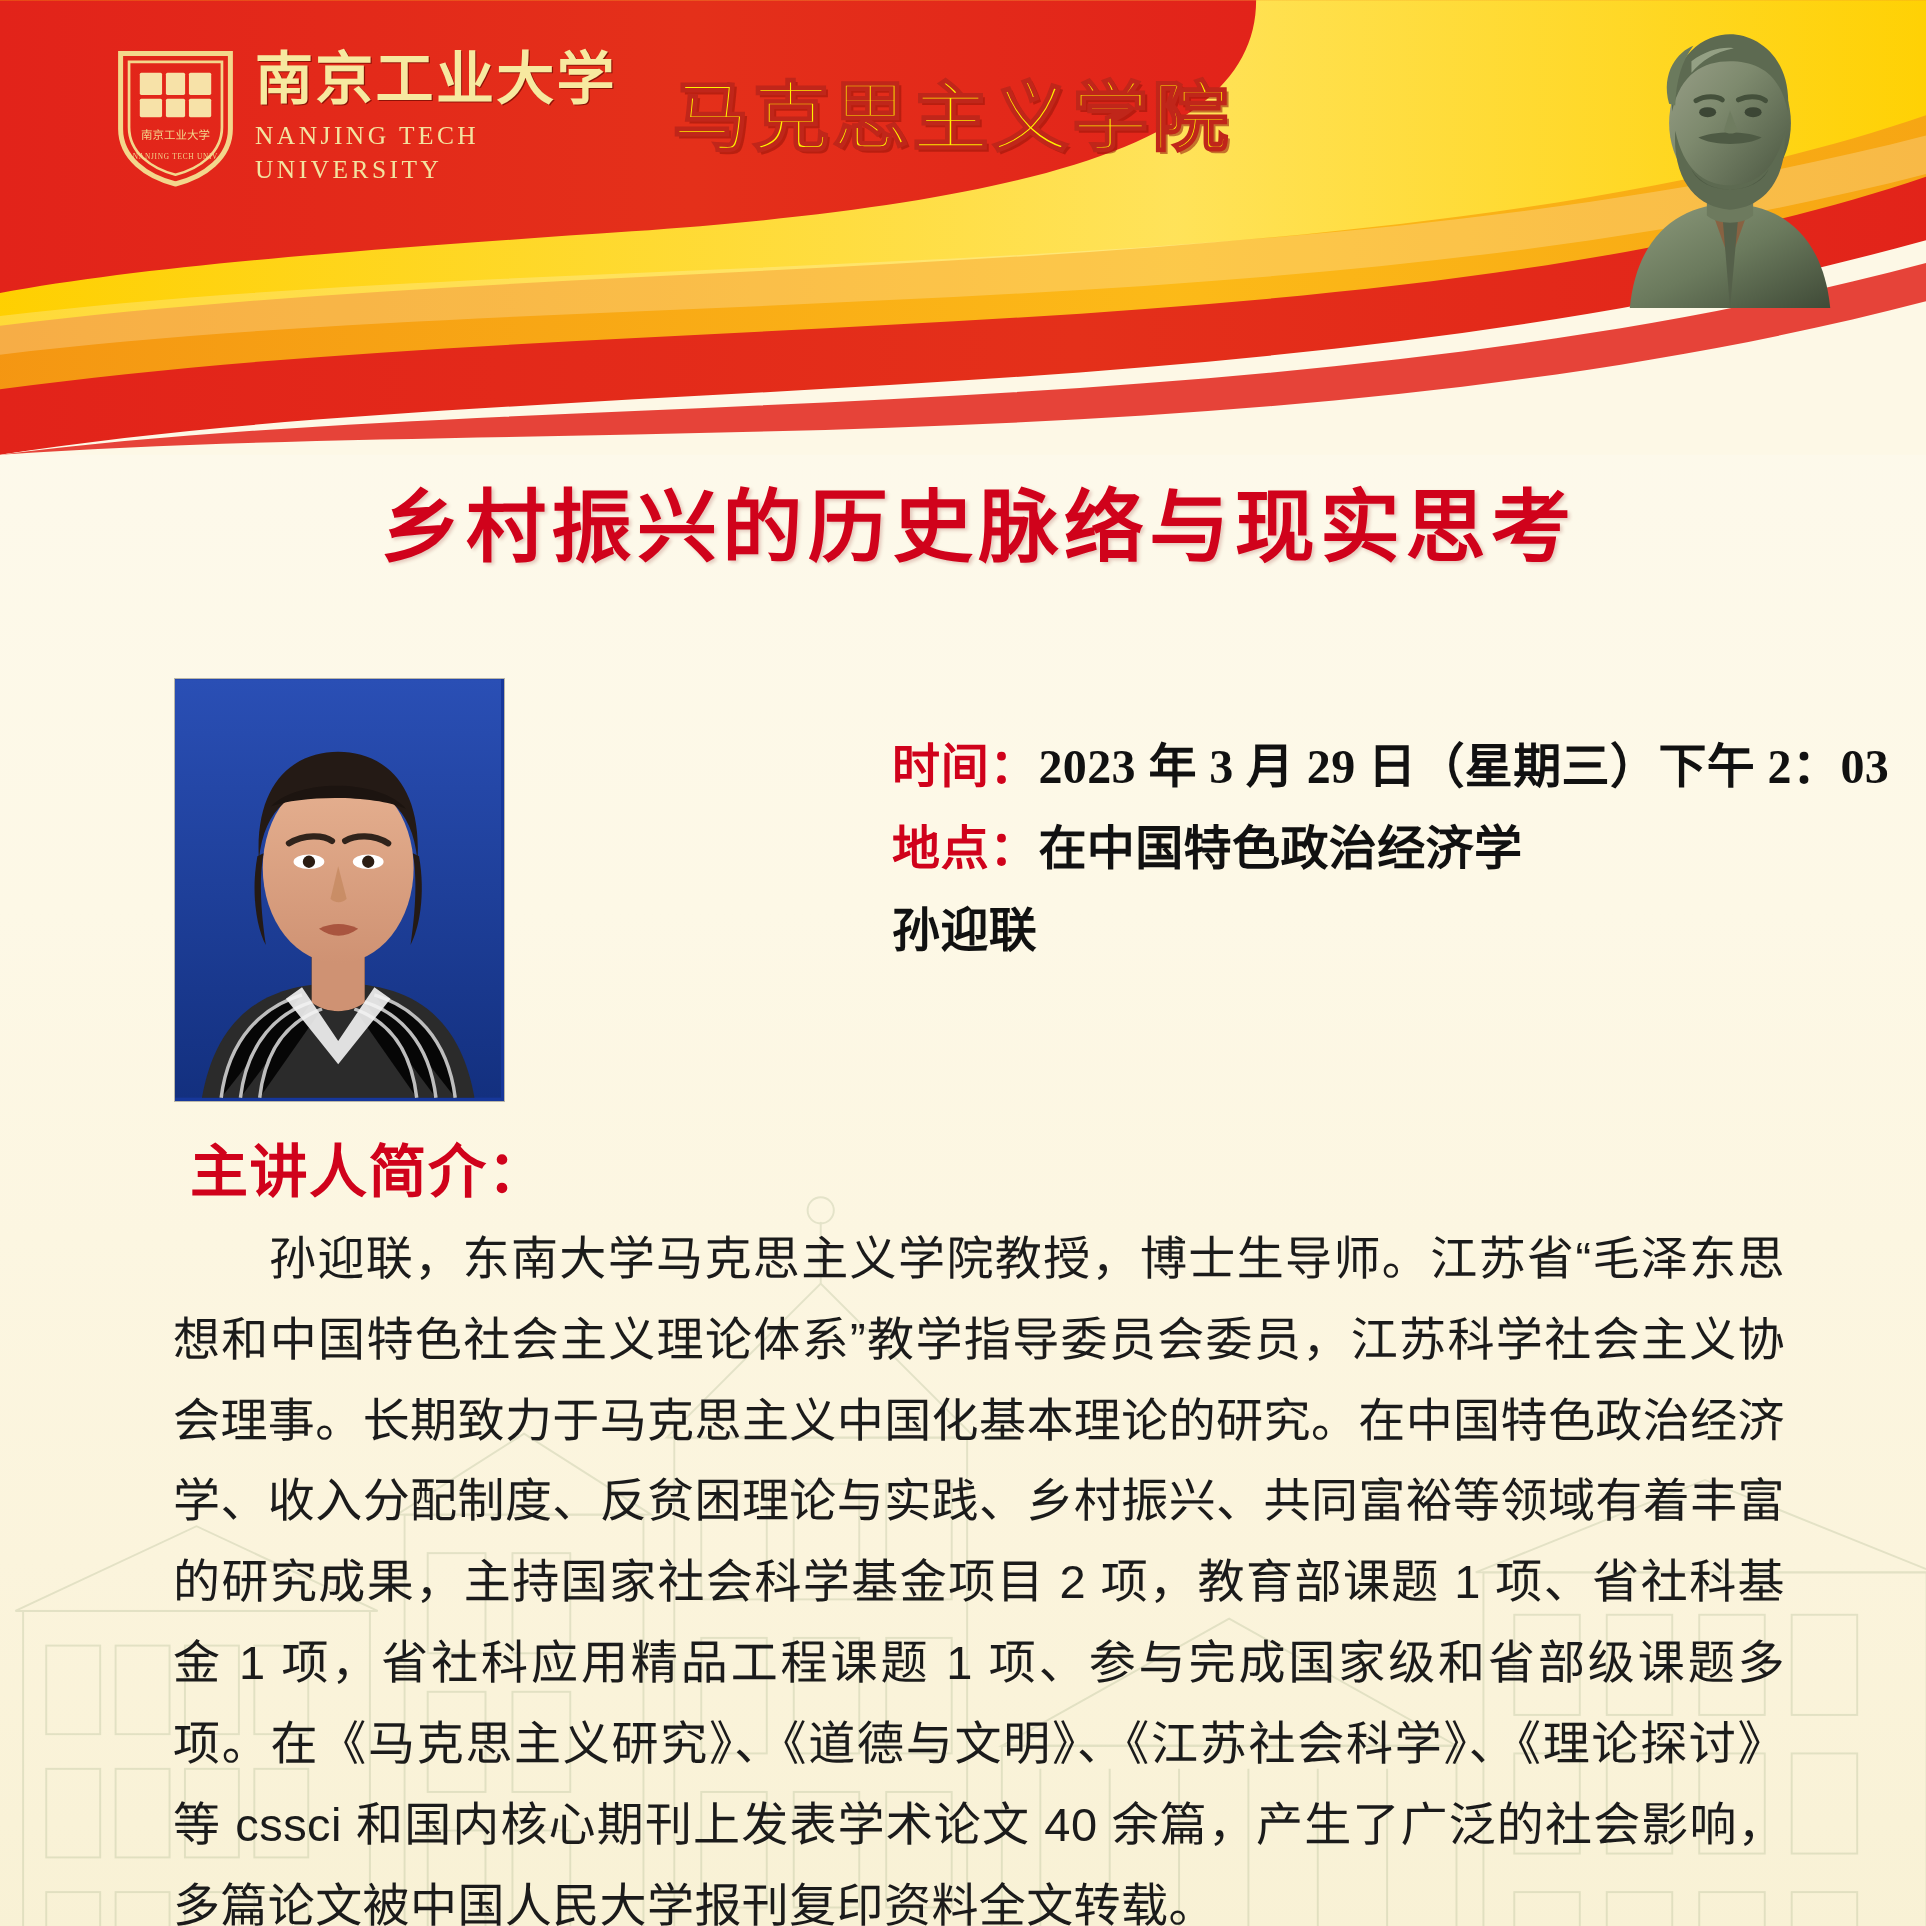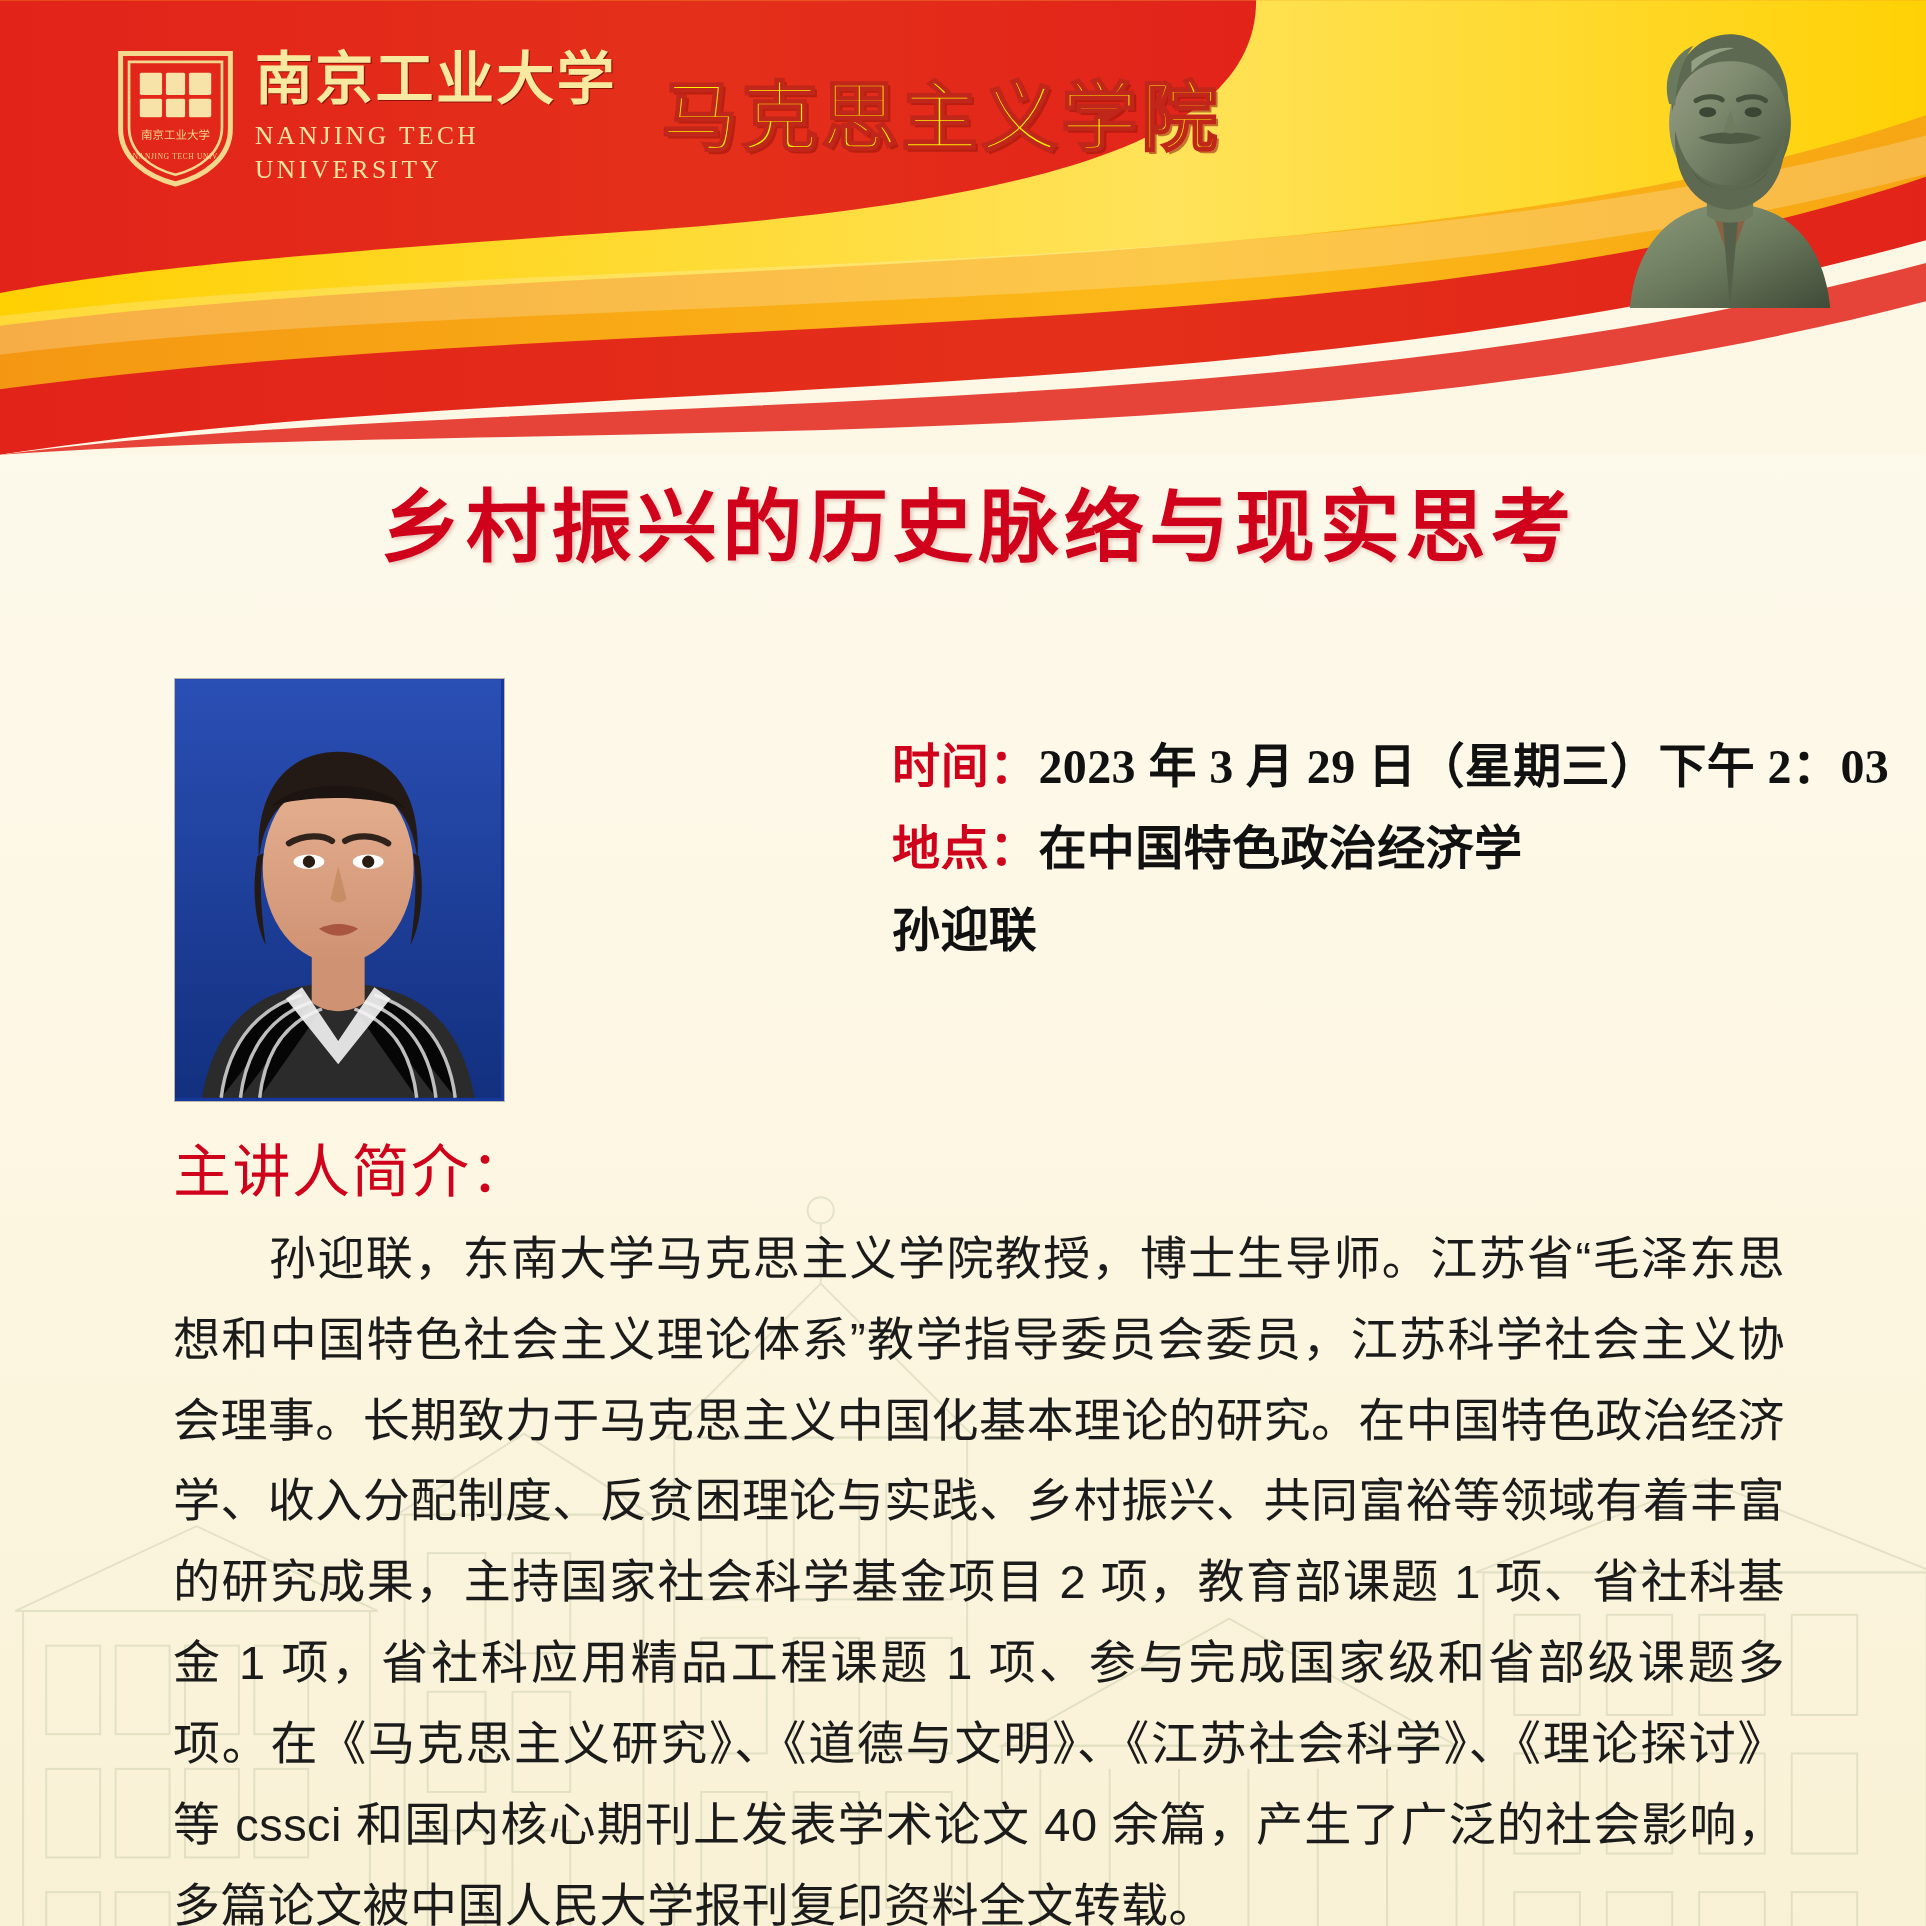--- a/index.html
+++ b/index.html
@@ -73,21 +73,21 @@
     text-align: left;
   }
   .college-name {
     font-family: "Liberation Sans", sans-serif;
     font-weight: bold;
     font-size: 76px;
     color: #fff200;
     letter-spacing: 3.9px;
     -webkit-text-stroke: 2.3px #c0261a;
     text-shadow: 3.1px 3.1px 0 rgba(150,20,10,0.55);
-    margin-left: 25px;
+    margin-left: 36px;
     margin-top: -15.4px;
   }
 
   
   .marx {
     position: absolute;
     top: 15.4px;
     right: 92px;
     width: 270px;
     height: 293px;
@@ -155,23 +155,23 @@
     color: #111;
     font-weight: bold;
     letter-spacing: 0.4px;
   }
   .info-line:first-child { padding-top: 50px; }
 
   
   .bio-heading {
     position: absolute;
     top: 1125px;
-    left: 173px;
+    left: 190px;
     font-family: "Liberation Serif", serif;
-    font-weight: normal;
+    font-weight: bold;
     font-size: 58px;
     color: #d0021b;
     letter-spacing: 1.5px;
   }
   .bio-body {
     position: absolute;
     top: 1219px;
     left: 173px;
     width: 1612px;
     font-family: "Liberation Sans", sans-serif;

